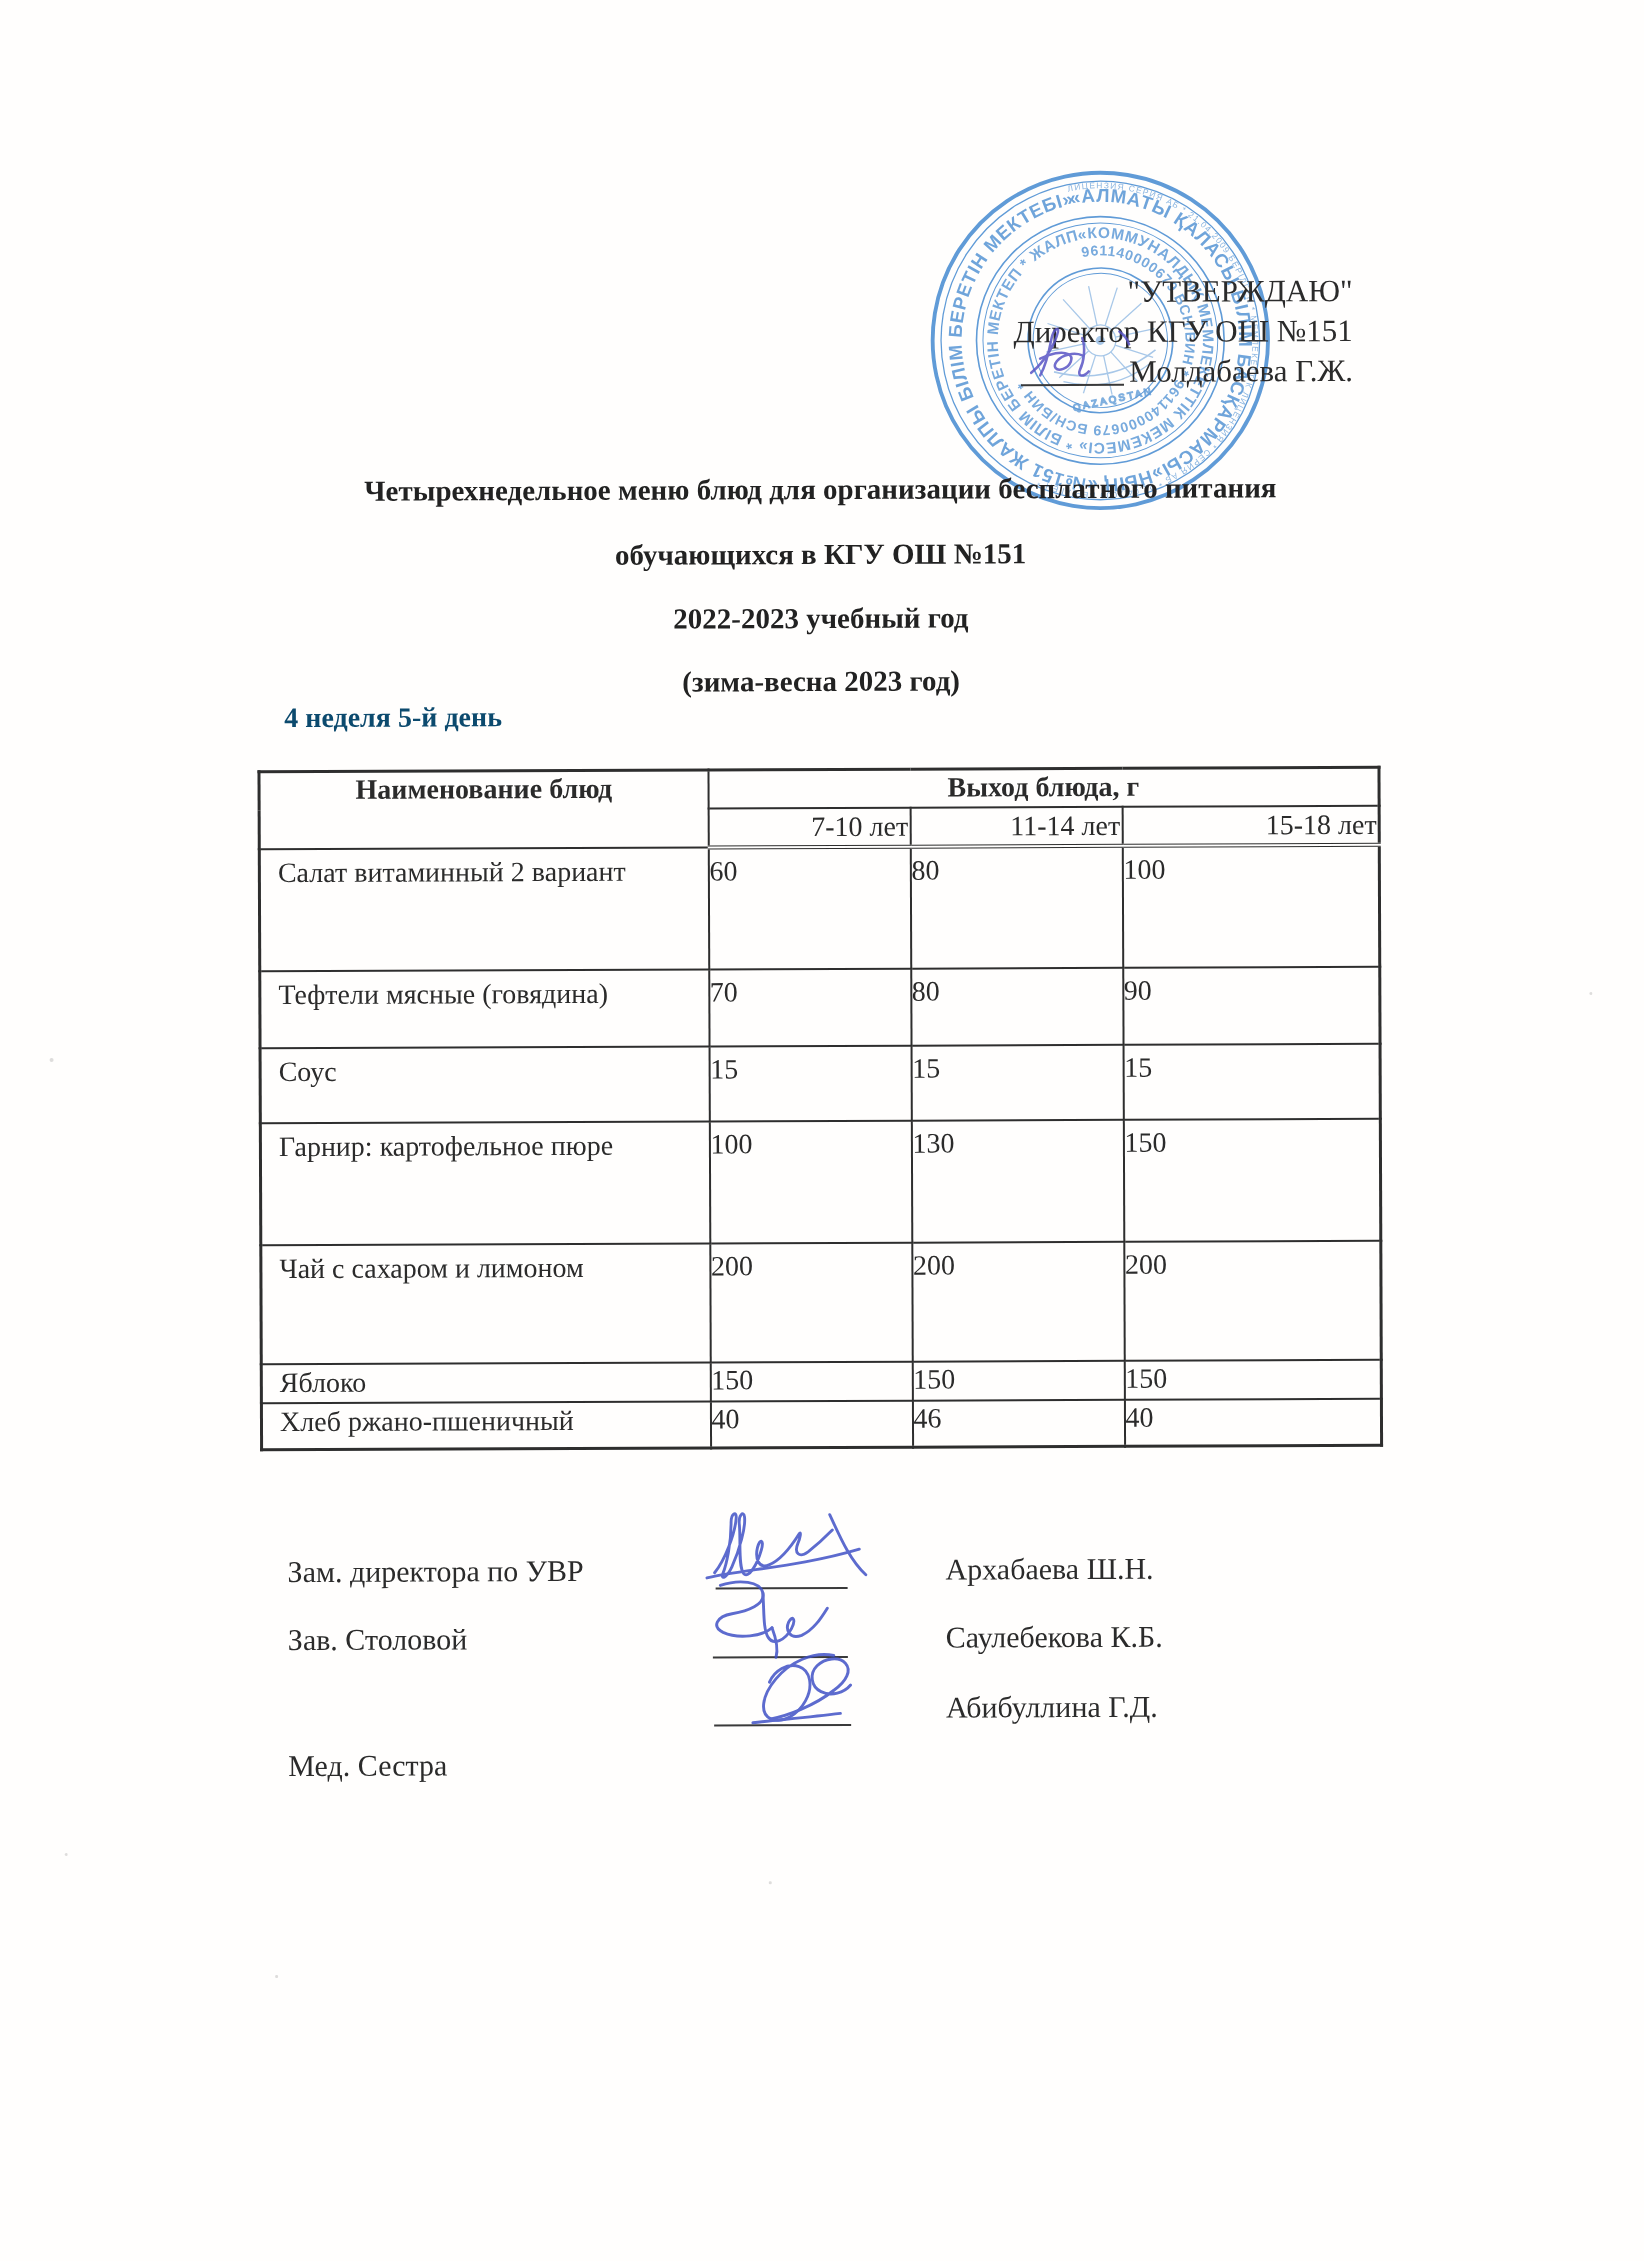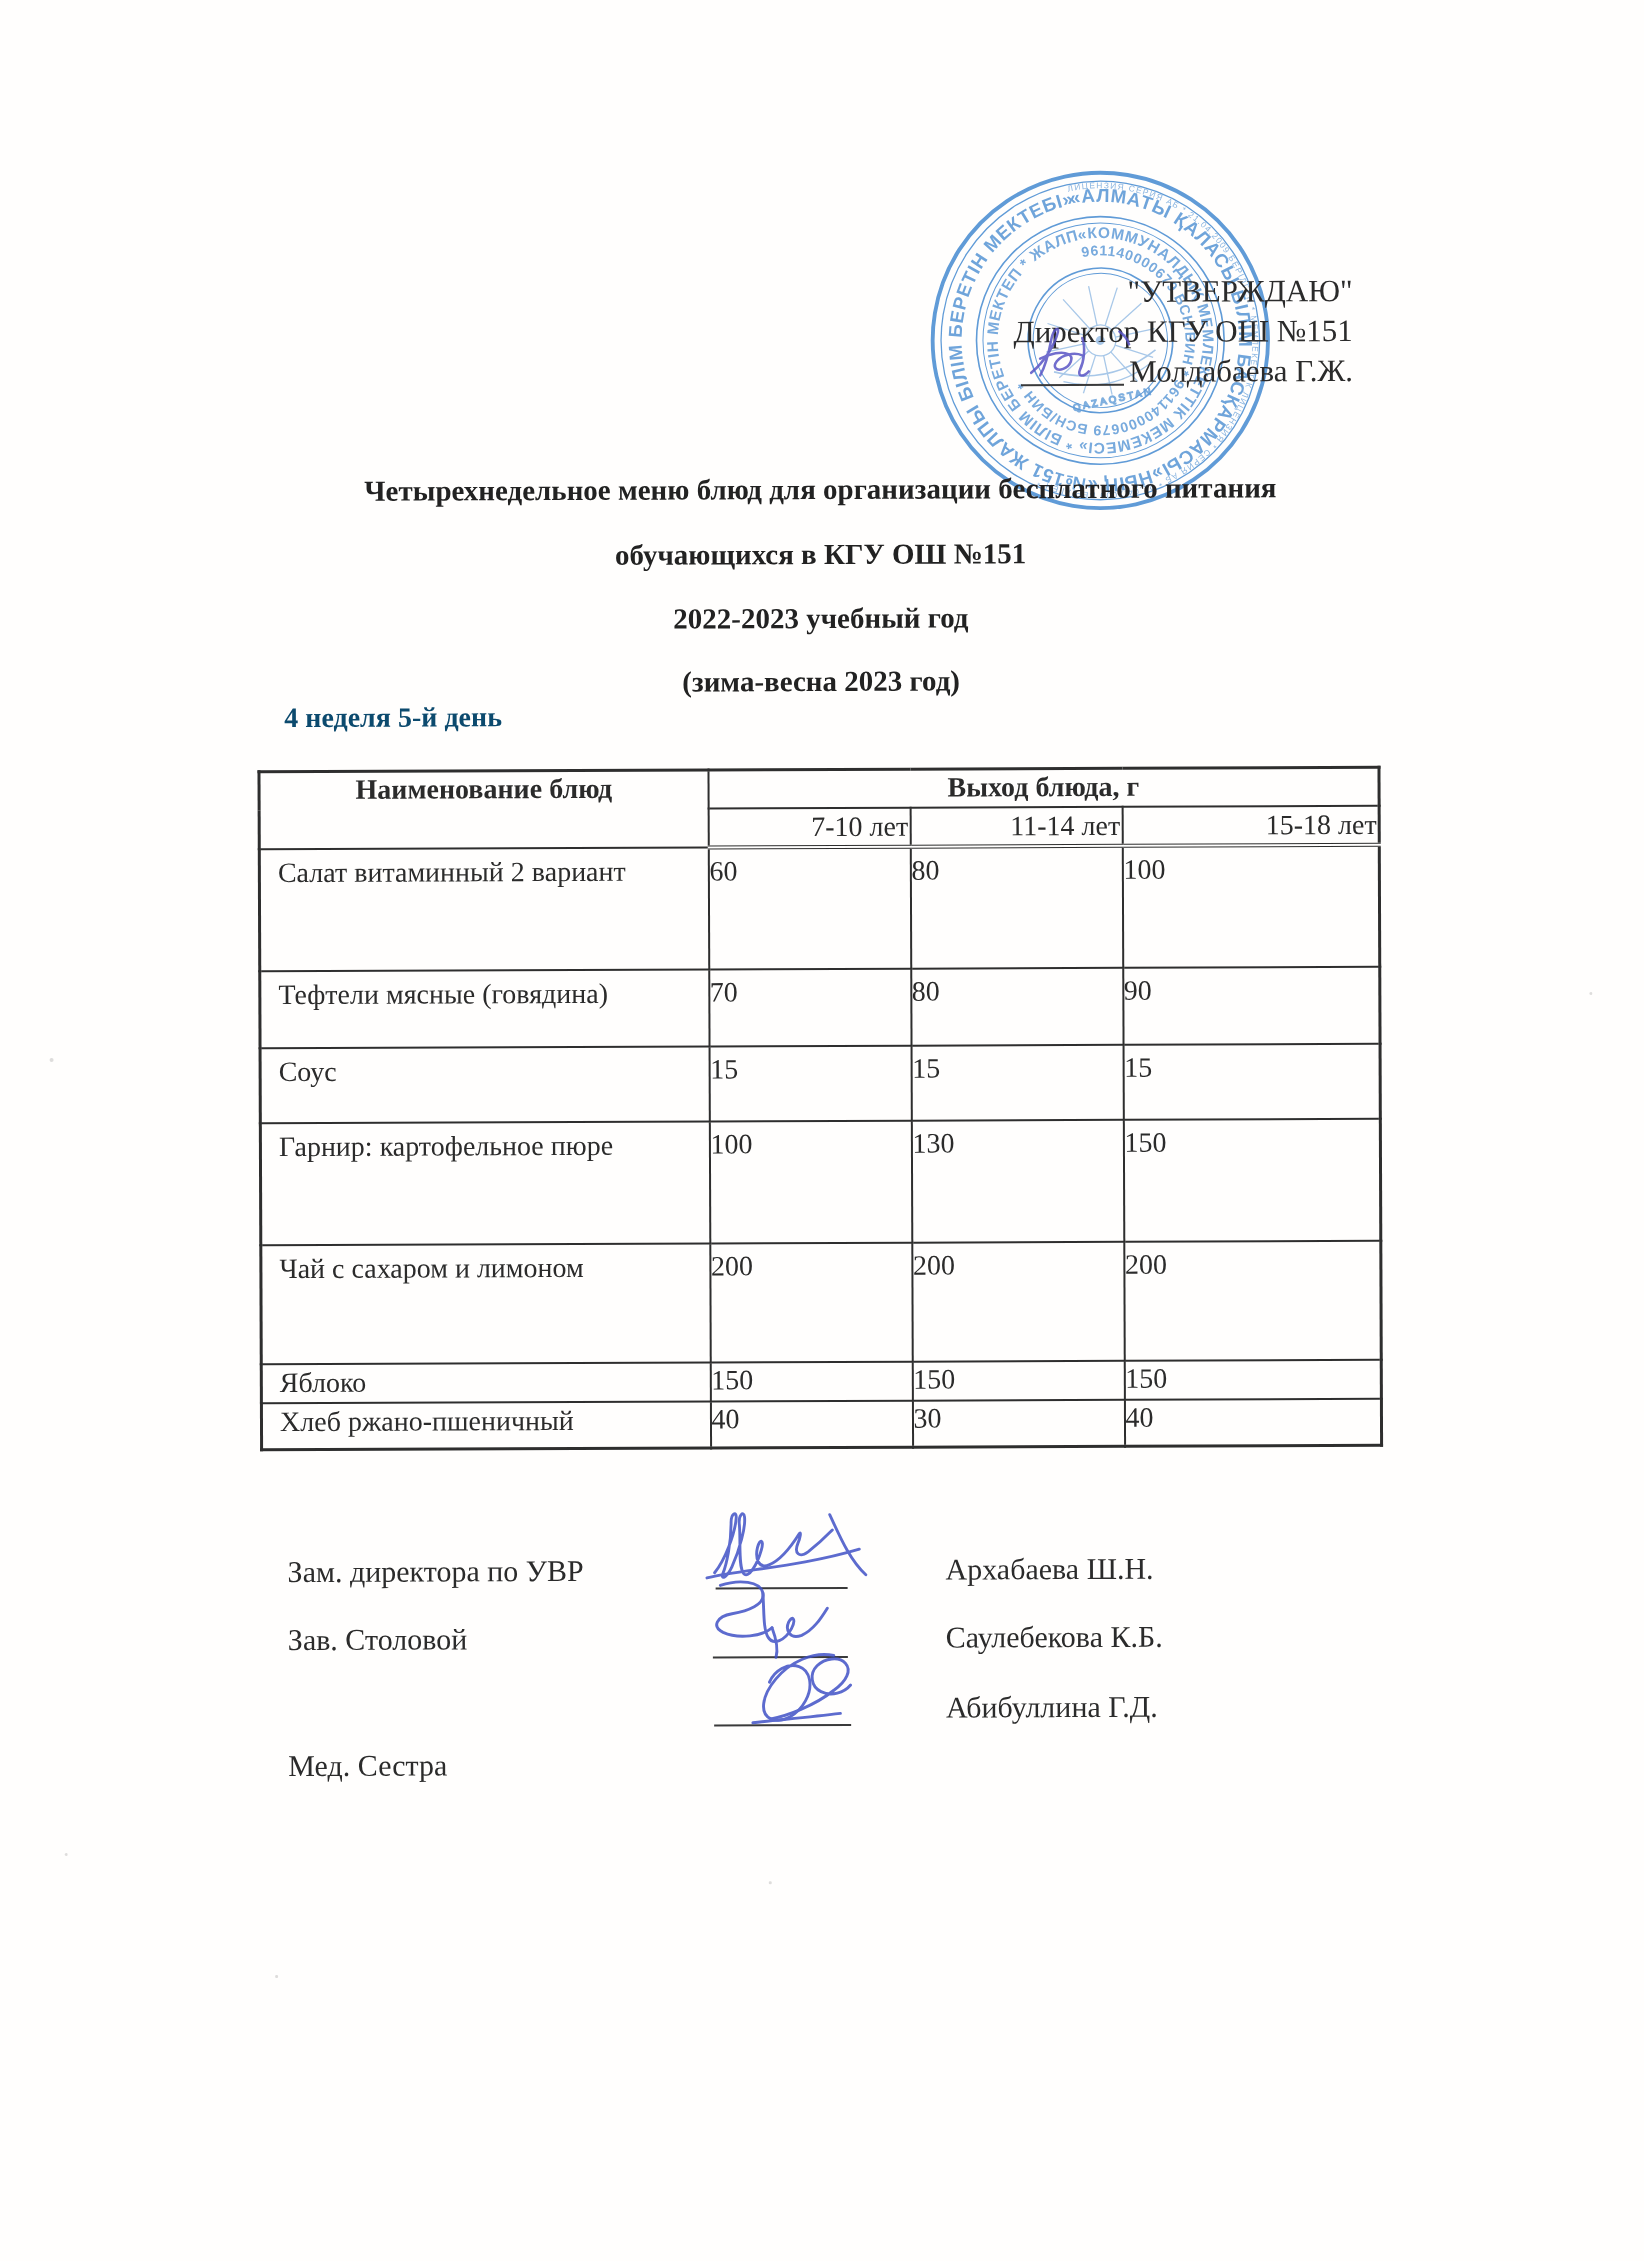--- a/index.html
+++ b/index.html
@@ -163,21 +163,21 @@
       </tr>
       <tr class="short" style="height:39px">
         <td class="dish">Яблоко</td>
         <td class="val">150</td>
         <td class="val">150</td>
         <td class="val">150</td>
       </tr>
       <tr class="short" style="height:47px">
         <td class="dish">Хлеб ржано-пшеничный</td>
         <td class="val">40</td>
-        <td class="val">30</td>
+        <td class="val">46</td>
         <td class="val">40</td>
       </tr>
     </tbody>
       </table>
 
     <div class="sig-role" style="top:1554px">Зам. директора по УВР</div>
     <div class="sig-line" style="left:713px;top:1587px;width:132px"></div>
     <div class="sig-name" style="top:1554px">Архабаева Ш.Н.</div>
     <svg class="scribble" style="left:700px;top:1507px" width="174" height="82" viewBox="0 0 270 128">
       <g fill="none" stroke="#4152c6" stroke-width="4.5" stroke-linecap="round" opacity=".85">

